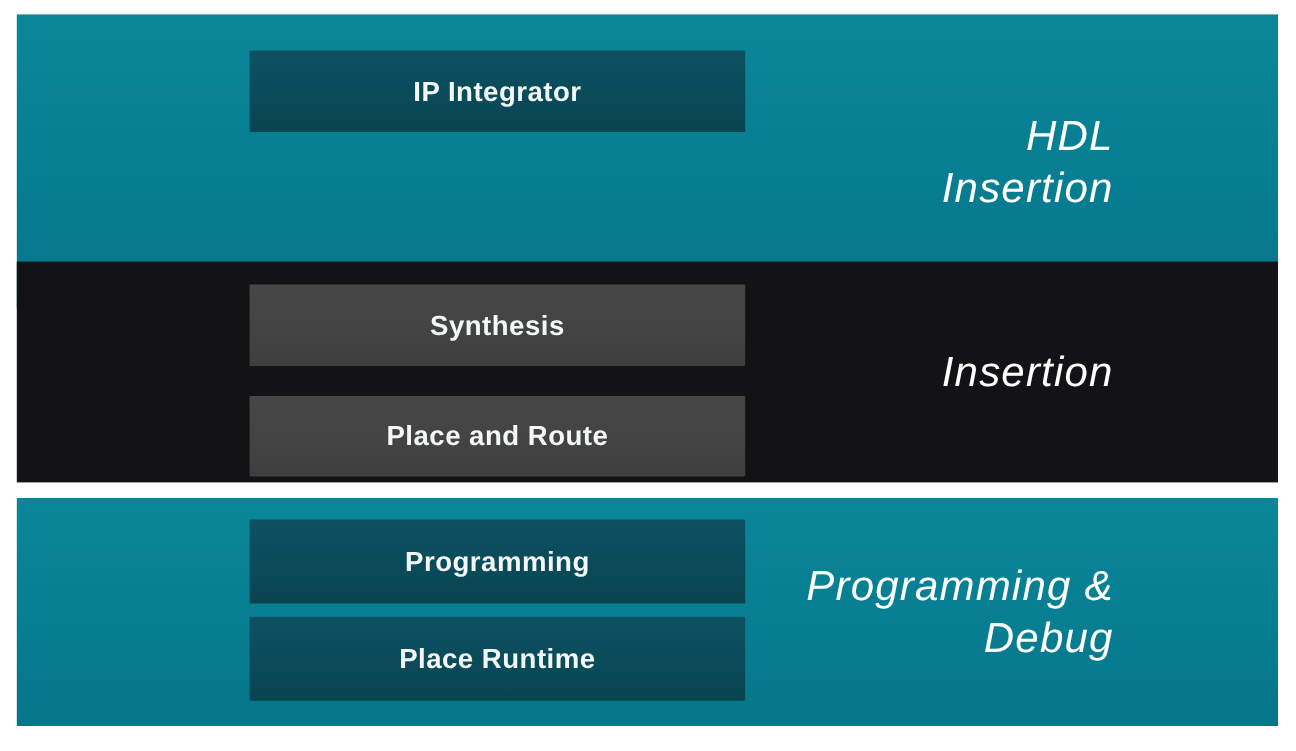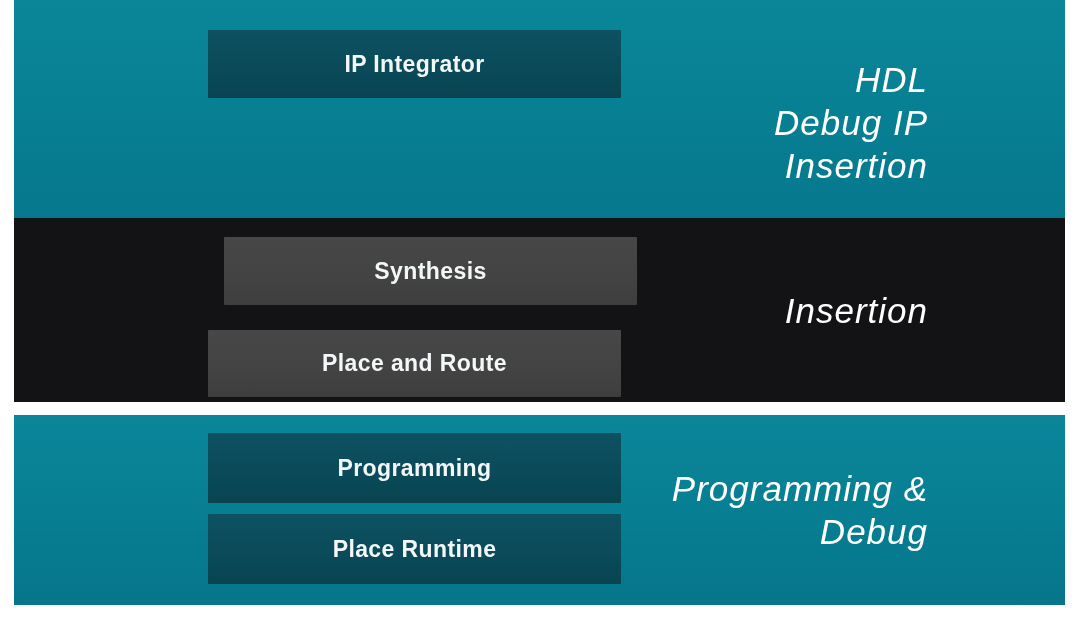--- a/index.html
+++ b/index.html
@@ -17,38 +17,38 @@
     width:1080px;height:626px;overflow:hidden;position:relative;
   }
   .stage{position:relative;width:1080px;height:626px;background:var(--background);}
   .band{position:absolute;left:14px;width:1051px;}
   .band.teal{
     background:linear-gradient(180deg,#0B8699 0%, var(--teal-band) 55%, #06758A 100%);
   }
   .band.black{
     background:var(--black-band);
   }
-  #band-1{top:0;height:245px;}
+  #band-1{top:12px;height:245px;}
   #band-2{top:218px;height:184px;}
   #band-3{top:415px;height:190px;}
 
   .box{
     position:absolute;left:194px;width:413px;
     display:flex;align-items:center;justify-content:center;
     border-radius:1px;
   }
   .teal .box{
     background:linear-gradient(180deg,#0D5162 0%, var(--teal-box) 60%, #09434F 100%);
   }
   .black .box{
     background:linear-gradient(180deg,#474747 0%, var(--gray-box) 60%, #3E3E3E 100%);
   }
   #band-1 .box-a{top:30px;height:68px;}
   #band-1 .box-b{top:112px;height:70px;}
-  #band-2 .box-a{top:19px;height:68px;margin-left:16px;}
+  #band-2 .box-a{top:19px;height:68px;}
   #band-2 .box-b{top:112px;height:67px;}
   #band-3 .box-a{top:18px;height:70px;}
   #band-3 .box-b{top:99px;height:70px;}
 
   .box .box-label{
     color:#F3F7F8;
     font-size:23px;
     font-weight:bold;
     letter-spacing:0.4px;
     white-space:nowrap;
@@ -73,21 +73,20 @@
 <body>
 
 <div class="stage">
 
   <section id="band-1" class="band teal">
     <div class="box box-a">
       <span class="box-label">IP Integrator</span>
     </div>
     <div class="band-label">
       <div class="line">HDL</div>
-      <div class="line">Debug IP</div>
       <div class="line">Insertion</div>
     </div>
   </section>
 
   <section id="band-2" class="band black">
     <div class="box box-a">
       <span class="box-label">Synthesis</span>
     </div>
     <div class="box box-b">
       <span class="box-label">Place and Route</span>

